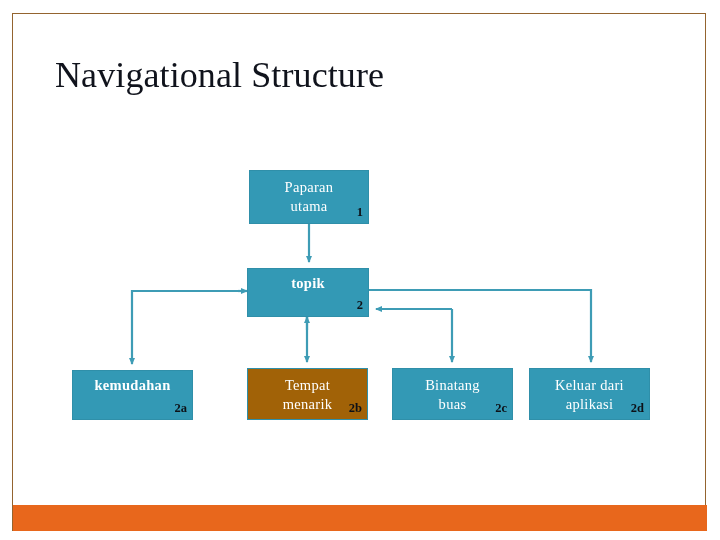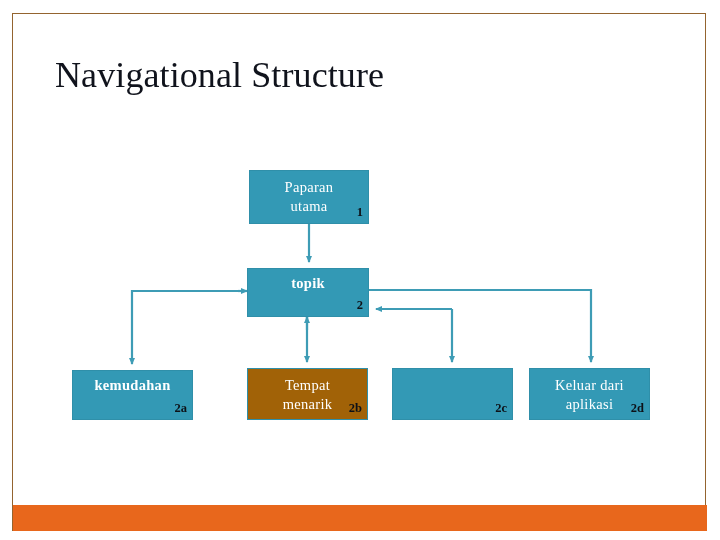--- a/index.html
+++ b/index.html
@@ -148,20 +148,22 @@
         <div class="node single-line" style="left: 72px; top: 370px; width: 121px; height: 50px; background: rgb(51, 153, 181); border-color: rgb(47, 143, 169); color: rgb(255, 255, 255);">
           <span class="node-label">kemudahan</span>
           <span class="node-tag" style="color: rgb(13, 17, 23); margin-left: 16px;">2a</span>
         </div>
         <div class="node" style="left: 247px; top: 368px; width: 121px; height: 52px; background: #a16207; border-color: rgb(47, 143, 169); color: rgb(255, 255, 255);">
           <span class="node-label">Tempat
 menarik</span>
           <span class="node-tag" style="color: rgb(13, 17, 23); margin-top: 11px;">2b</span>
         </div>
         <div class="node" style="left: 392px; top: 368px; width: 121px; height: 52px; background: rgb(51, 153, 181); border-color: rgb(47, 143, 169); color: rgb(255, 255, 255);">
+          <span class="node-label">Binatang
+buas</span>
           <span class="node-tag" style="color: rgb(13, 17, 23); margin-top: 28px;">2c</span>
         </div>
         <div class="node" style="left: 529px; top: 368px; width: 121px; height: 52px; background: rgb(51, 153, 181); border-color: rgb(47, 143, 169); color: rgb(255, 255, 255);">
           <span class="node-label">Keluar  dari
 aplikasi</span>
           <span class="node-tag" style="color: rgb(13, 17, 23);">2d</span>
         </div>
       </div>
 
   </div>

